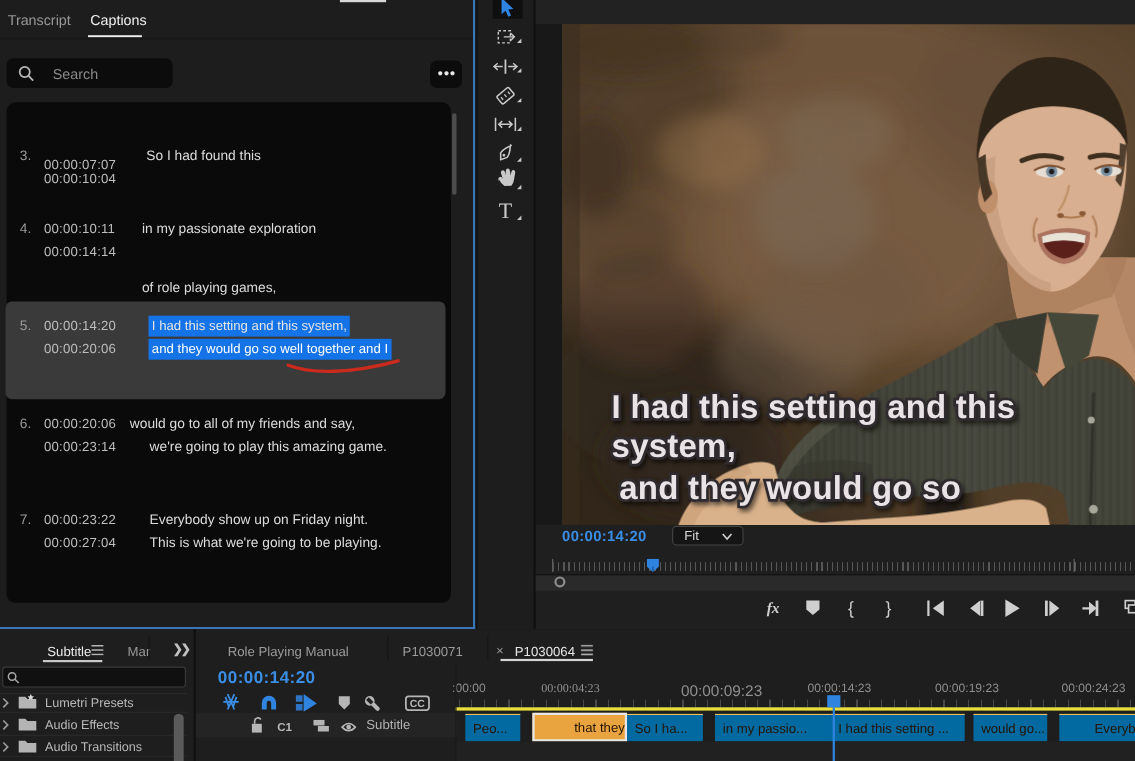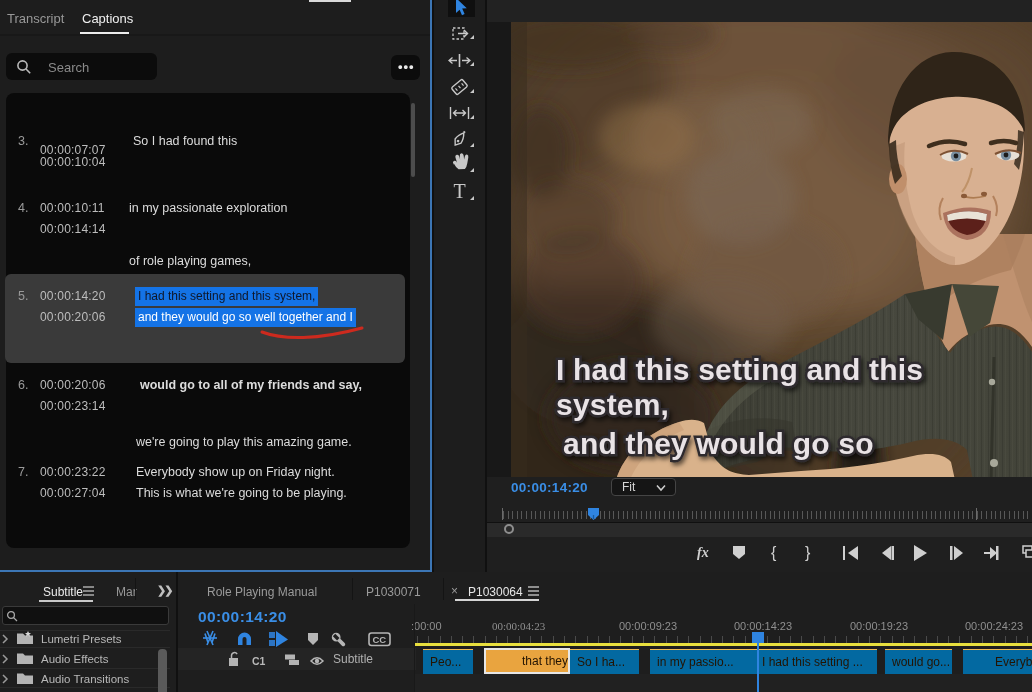--- a/index.html
+++ b/index.html
@@ -40,31 +40,31 @@
 <div class="abs num" style="left:18px;top:201px;">4.</div>
 <div class="abs tc" style="left:40px;top:201px;">00:00:10:11</div>
 <div class="abs tc" style="left:40px;top:222px;">00:00:14:14</div>
 <div class="abs ctext" style="left:129px;top:201px;">in my passionate exploration</div>
 <div class="abs ctext" style="left:129px;top:222px;margin-top:32px;">of role playing games,</div>
 
 <div class="abs" style="left:5px;top:274px;width:400px;height:89px;background:#3a3a3a;border-radius:6px;"></div>
 <div class="abs num" style="left:18px;top:289px;">5.</div>
 <div class="abs tc" style="left:40px;top:289px;">00:00:14:20</div>
 <div class="abs tc" style="left:40px;top:310px;">00:00:20:06</div>
-<div class="abs" style="left:135px;top:287px;background:#1473e6;color:#0f172a;font-size:12px;padding:2px 3px 3px 3px;">I had this setting and this system,</div>
+<div class="abs" style="left:135px;top:287px;background:#1473e6;color:#e5e5e5;font-size:12px;padding:2px 3px 3px 3px;">I had this setting and this system,</div>
 <div class="abs" style="left:135px;top:308px;background:#1473e6;color:#fff;font-size:12px;padding:2px 3px 3px 3px;">and they would go so well together and I</div>
 <svg class="abs" style="left:258px;top:324px;" width="110" height="18" viewBox="0 0 110 18">
   <path d="M4,8 C25,16 60,16 104,4" fill="none" stroke="#cd2a1e" stroke-width="3" stroke-linecap="round"></path>
 </svg>
 
 <div class="abs num" style="left:18px;top:378px;">6.</div>
 <div class="abs tc" style="left:40px;top:378px;">00:00:20:06</div>
 <div class="abs tc" style="left:40px;top:399px;">00:00:23:14</div>
-<div class="abs ctext" style="left:140px;top:378px;font-weight:bold;">would go to all of my friends and say,</div>
-<div class="abs ctext" style="left:136px;top:399px;margin-top:36px;">we're going to play this amazing game.</div>
+<div class="abs ctext" style="left:118px;top:378px;">would go to all of my friends and say,</div>
+<div class="abs ctext" style="left:136px;top:399px;">we're going to play this amazing game.</div>
 
 <div class="abs num" style="left:18px;top:465px;">7.</div>
 <div class="abs tc" style="left:40px;top:465px;">00:00:23:22</div>
 <div class="abs tc" style="left:40px;top:486px;">00:00:27:04</div>
 <div class="abs ctext" style="left:136px;top:465px;">Everybody show up on Friday night.</div>
 <div class="abs ctext" style="left:136px;top:486px;">This is what we're going to be playing.</div>
 
 <div class="abs" style="left:430px;top:0;width:2px;height:572px;background:#3c76b5;"></div>
 <div class="abs" style="left:0;top:570px;width:432px;height:2px;background:#3c76b5;"></div>
 
@@ -430,21 +430,21 @@
 
   <g>
     <path d="M85,10 q6,-6.5 12,0 q-6,6.5 -12,0 Z" fill="none" stroke="#b5b5b5" stroke-width="1.5"></path>
     <circle cx="91" cy="10" r="2.2" fill="#b5b5b5"></circle>
   </g>
 </svg>
 <div class="abs" style="left:333px;top:652px;font-size:12px;color:#b0b0b0;">Subtitle</div>
 
 <div class="abs" style="left:411px;top:620px;font-size:11px;color:#8f8f8f;">:00:00</div>
 <div class="abs" style="left:492px;top:620px;font-size:11px;color:#8f8f8f;font-family:Liberation Serif, serif;">00:00:04:23</div>
-<div class="abs" style="left:619px;top:620px;font-size:11px;color:#8f8f8f;">00:00:09:23</div>
+<div class="abs" style="left:619px;top:620px;font-size:14px;color:#8f8f8f;">00:00:09:23</div>
 <div class="abs" style="left:734px;top:620px;font-size:11px;color:#8f8f8f;">00:00:14:23</div>
 <div class="abs" style="left:850px;top:620px;font-size:11px;color:#8f8f8f;">00:00:19:23</div>
 <div class="abs" style="left:965px;top:620px;font-size:11px;color:#8f8f8f;">00:00:24:23</div>
 
 <div class="abs" style="left:417px;top:636px;width:615px;height:7px;
      background:repeating-linear-gradient(90deg,#4a4a4a 0 1px,transparent 1px 11.3px);"></div>
 
 <div class="abs" style="left:414px;top:643px;width:618px;height:3px;background:#e8df3e;"></div>
 
 <div class="abs" style="left:414px;top:604px;width:1px;height:88px;background:#191919;"></div>

